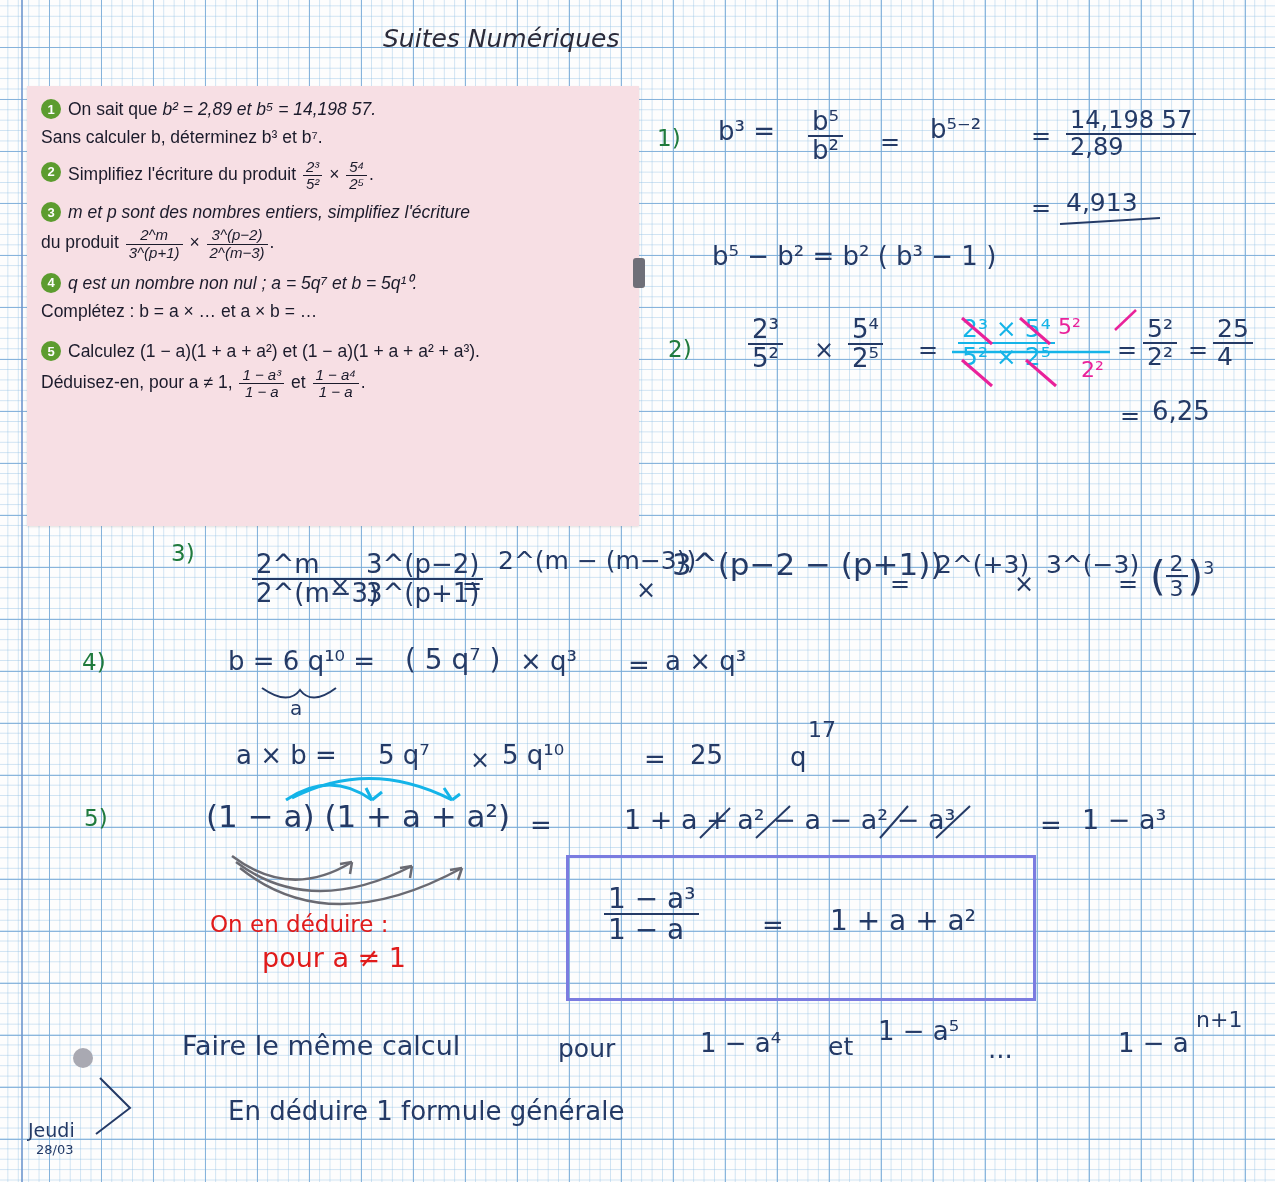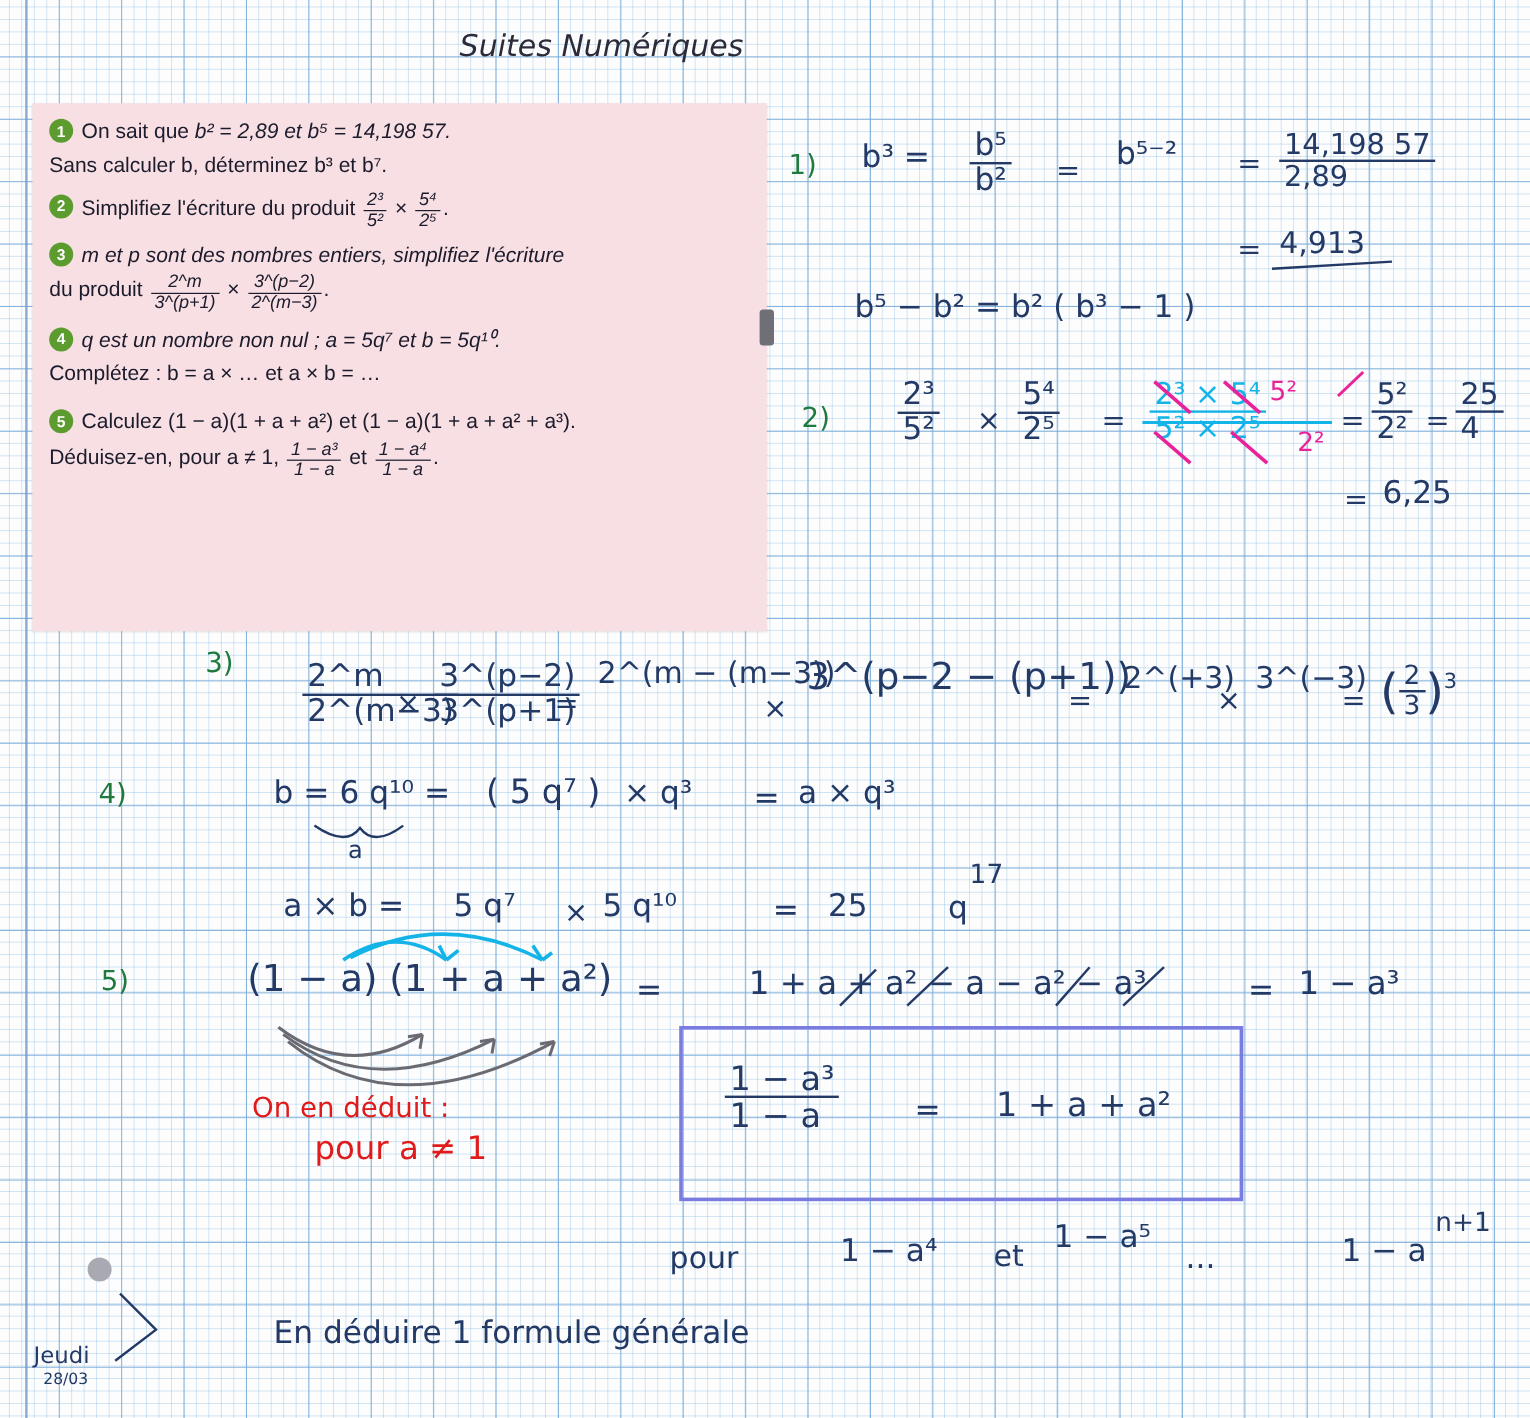--- a/index.html
+++ b/index.html
@@ -257,32 +257,33 @@
   <div class="hw blue" style="left:790px;top:744px;font-size:26px;">q</div>
   <div class="hw blue" style="left:808px;top:718px;font-size:22px;">17</div>
 
   <div class="hw green" style="left:84px;top:806px;font-size:23px;">5)</div>
   <div class="hw blue" style="left:206px;top:800px;font-size:31px;">(1 − a) (1 + a + a²)</div>
   <div class="hw blue" style="left:530px;top:812px;font-size:26px;">=</div>
   <div class="hw blue" style="left:624px;top:806px;font-size:27px;">1 + a + a²  − a − a² − a³</div>
   <div class="hw blue" style="left:1040px;top:812px;font-size:26px;">=</div>
   <div class="hw blue" style="left:1082px;top:806px;font-size:27px;">1 − a³</div>
 
-  <div class="hw red" style="left:210px;top:912px;font-size:23px;">On en déduit :</div>
+  <div class="hw red" style="left:210px;top:912px;font-size:23px;">On en déduire :</div>
   <div class="hw red" style="left:262px;top:944px;font-size:27px;">pour  a ≠ 1</div>
 
   <div id="result-box"></div>
   <div class="hw blue frac" style="left:604px;top:884px;font-size:28px;">
     <span class="num">1 − a³</span>
     <span class="den">1 − a</span>
   </div>
   <div class="hw blue" style="left:762px;top:912px;font-size:26px;">=</div>
   <div class="hw blue" style="left:830px;top:906px;font-size:28px;">1 + a + a²</div>
 
   <div id="grey-dot"></div>
+  <div class="hw blue" style="left:182px;top:1032px;font-size:27px;">Faire le même calcul</div>
   <div class="hw blue" style="left:558px;top:1036px;font-size:25px;">pour</div>
   <div class="hw blue" style="left:700px;top:1030px;font-size:26px;">1 − a⁴</div>
   <div class="hw blue" style="left:828px;top:1034px;font-size:25px;">et</div>
   <div class="hw blue" style="left:878px;top:1018px;font-size:26px;">1 − a⁵</div>
   <div class="hw blue" style="left:988px;top:1036px;font-size:26px;">...</div>
   <div class="hw blue" style="left:1118px;top:1030px;font-size:26px;">1 − a</div>
   <div class="hw blue" style="left:1196px;top:1008px;font-size:22px;">n+1</div>
   <div class="hw blue" style="left:228px;top:1098px;font-size:26px;">En déduire 1 formule générale</div>
 
   <div id="date-stamp">

